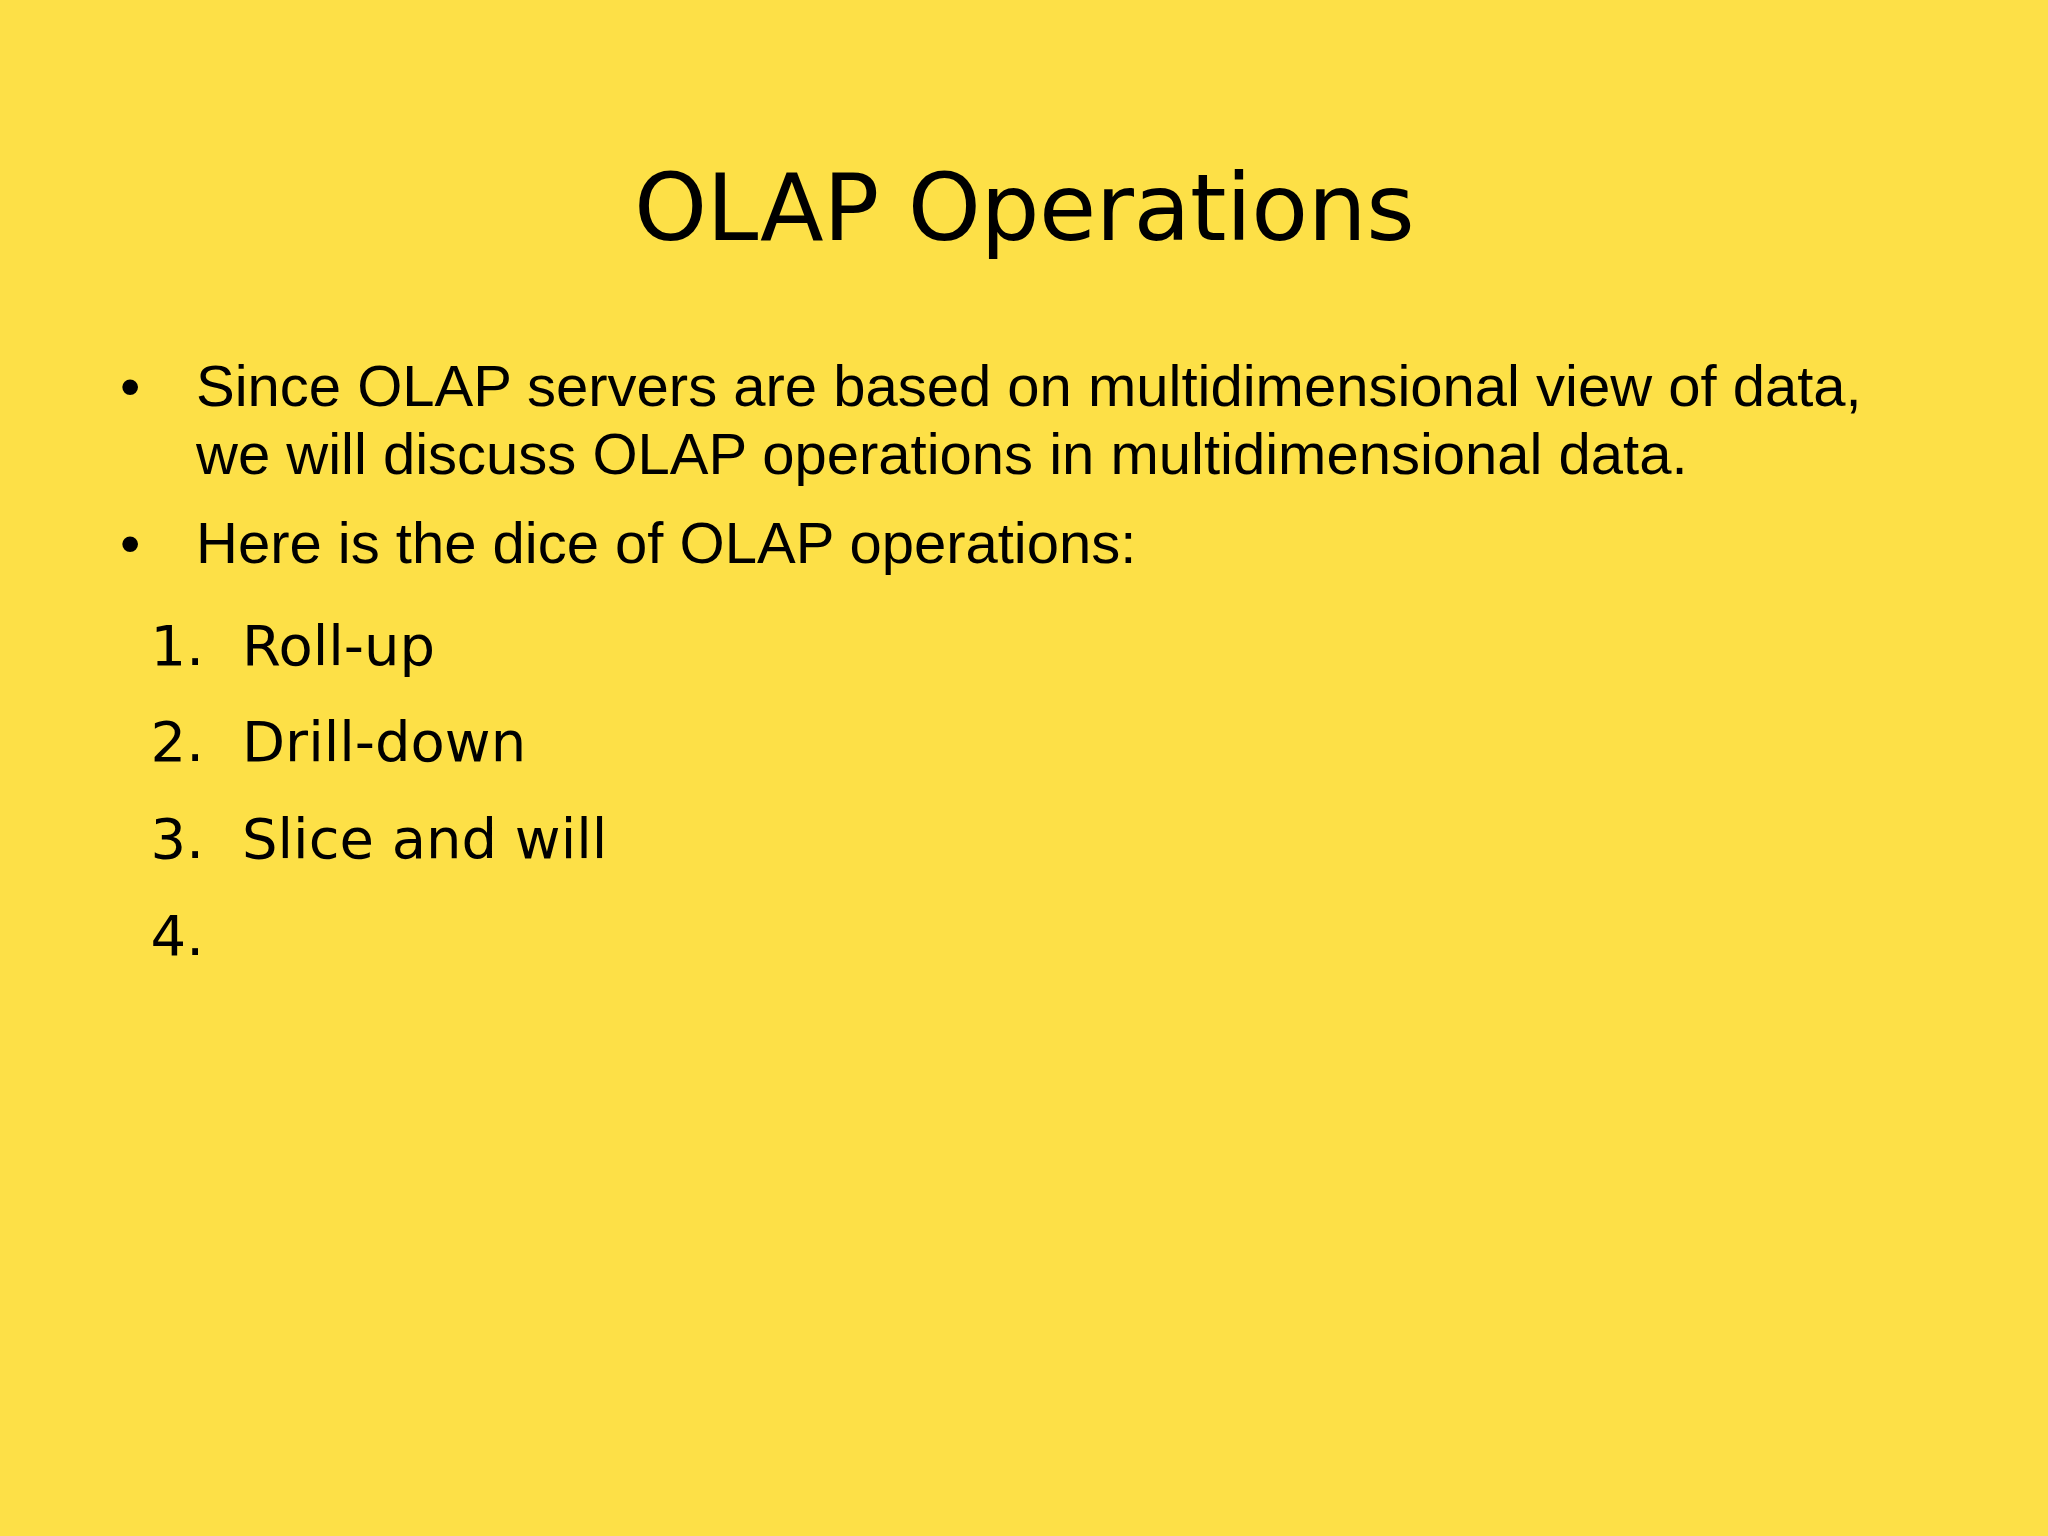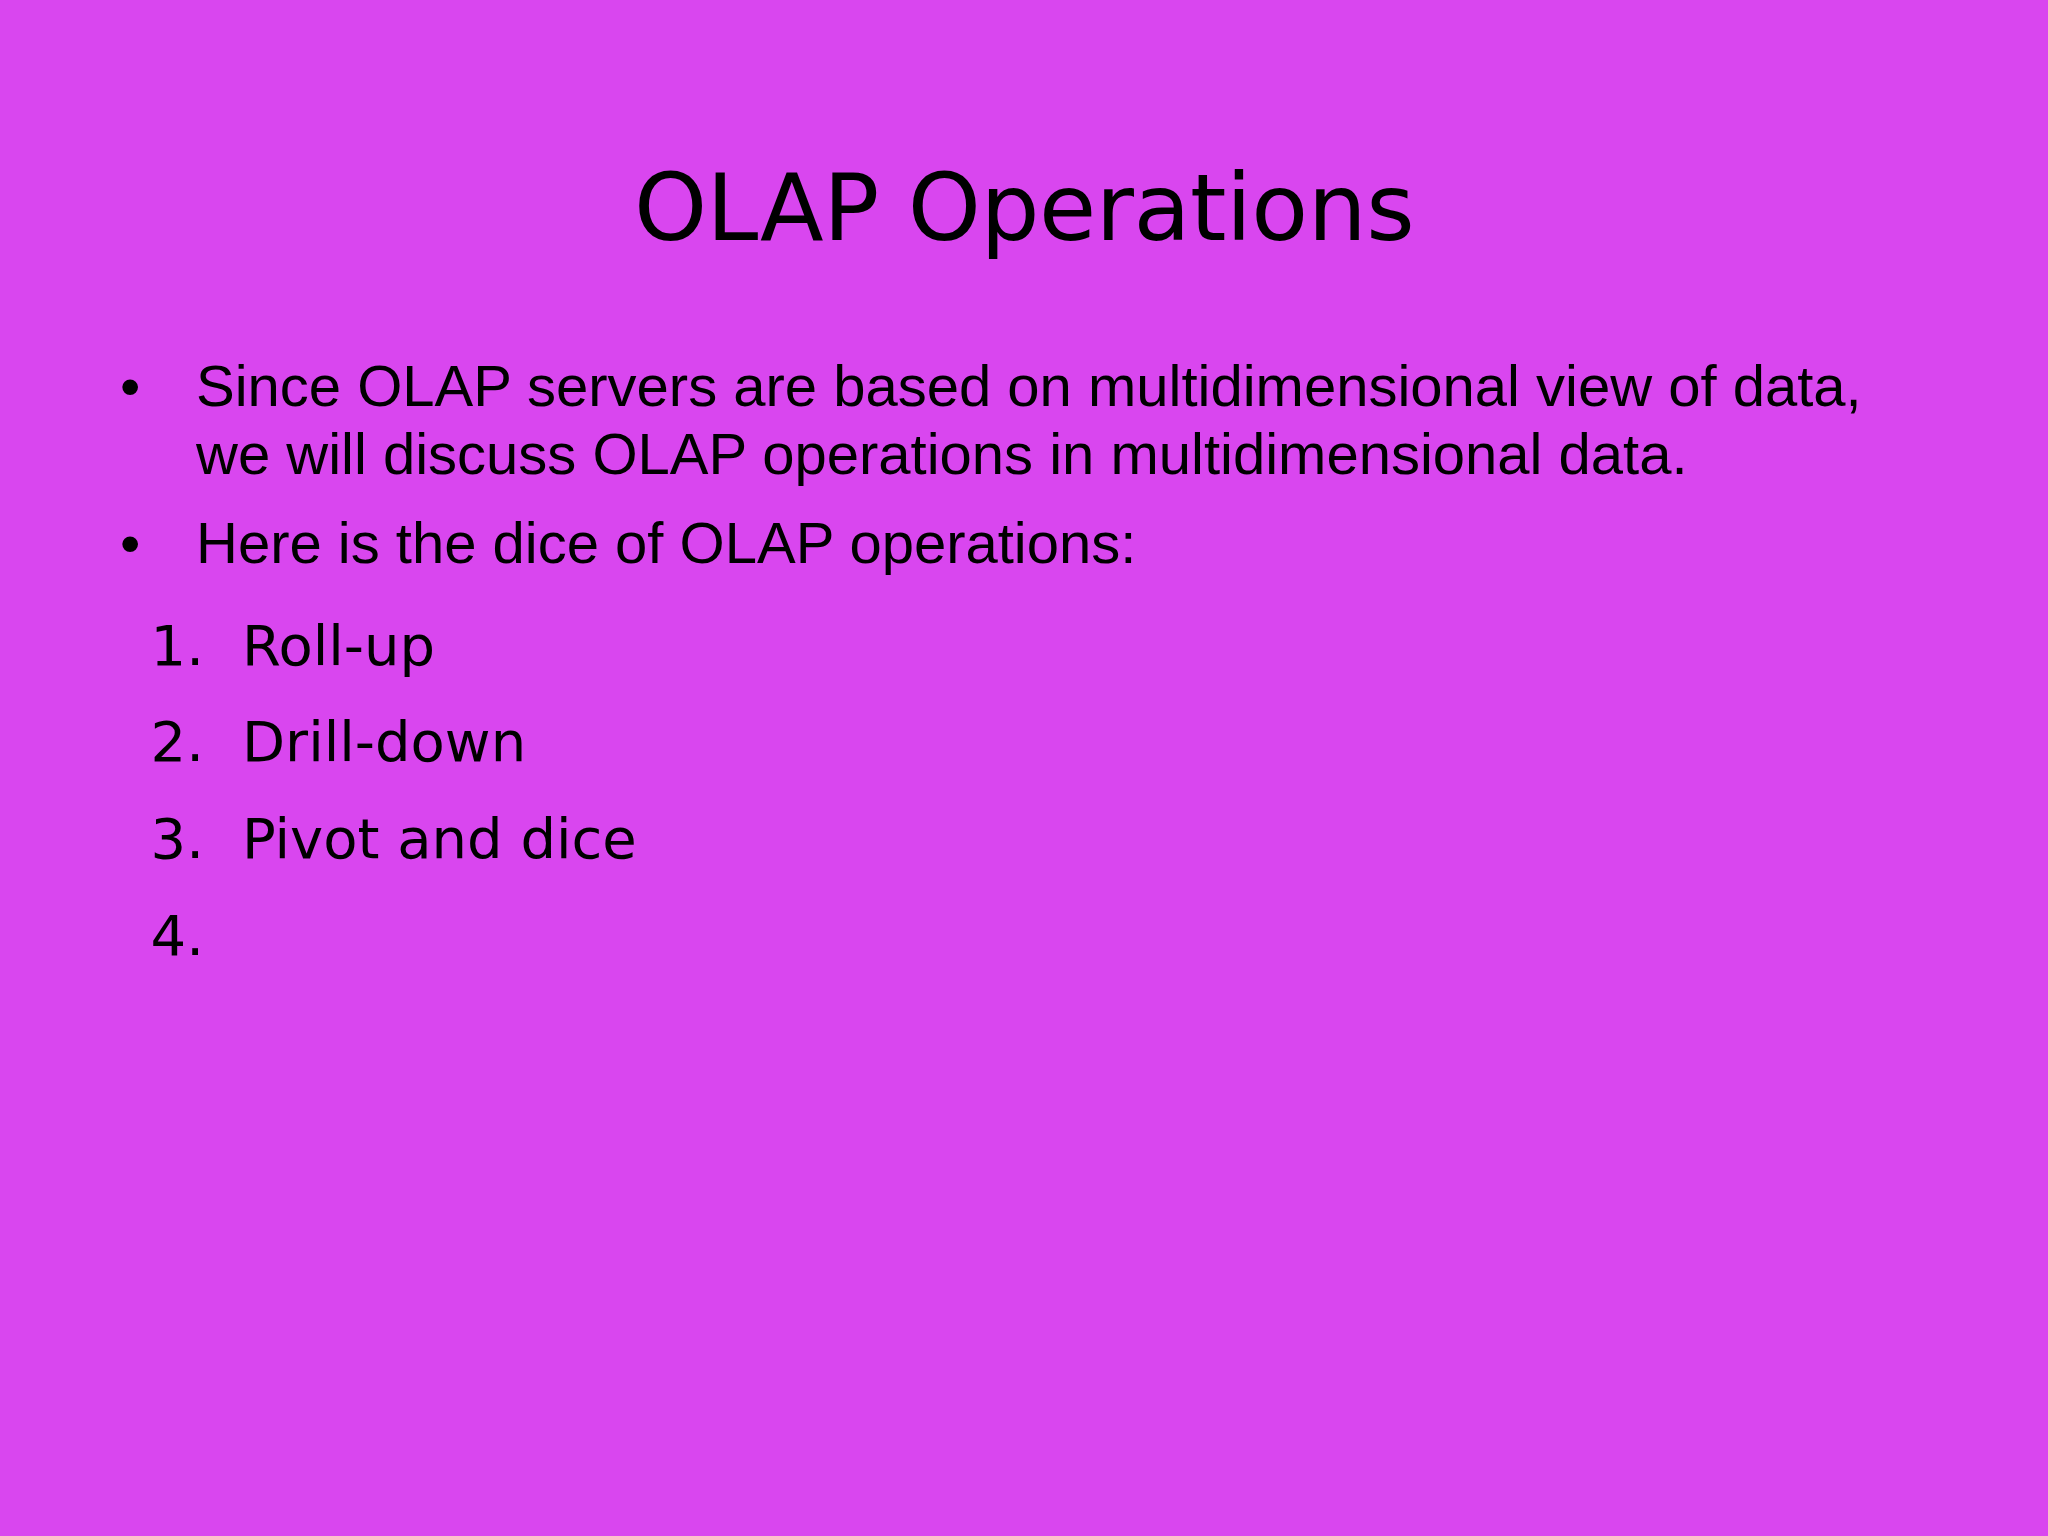--- a/index.html
+++ b/index.html
@@ -9,21 +9,21 @@
     background: #ffffff;
   }
   body {
     font-family: "Liberation Sans", sans-serif;
   }
 
   .slide {
     position: relative;
     width: 2048px;
     height: 1536px;
-    background: #d946ef;
+    background: #fde047;
     overflow: hidden;
     box-sizing: border-box;
   }
 
   
   .slide-title {
     position: absolute;
     left: 0;
     top: 96px;
     width: 2048px;
@@ -146,21 +146,21 @@
         <span class="num-label">Roll-up</span>
       </li>
 
       <li class="numbered-item">
         <span class="num-marker">2.</span>
         <span class="num-label">Drill-down</span>
       </li>
 
       <li class="numbered-item">
         <span class="num-marker">3.</span>
-        <span class="num-label">Pivot and dice</span>
+        <span class="num-label">Slice and will</span>
       </li>
 
       <li class="numbered-item">
         <span class="num-marker">4.</span>
       </li>
 
     </ol>
 
   </div>
 </div>

